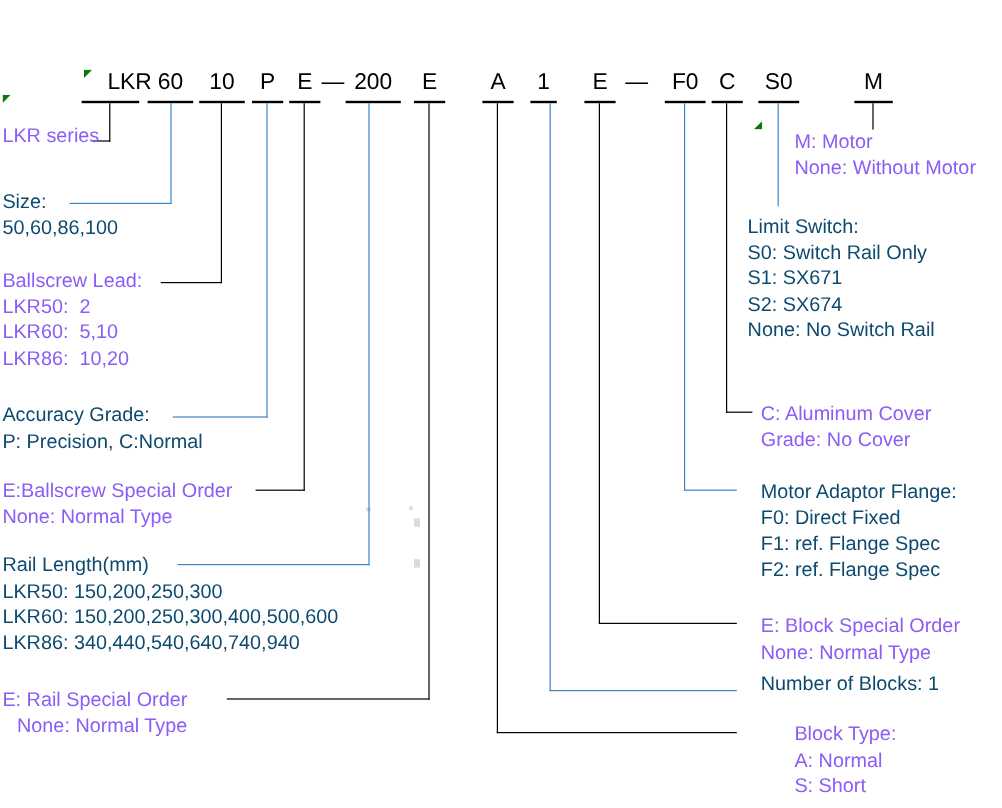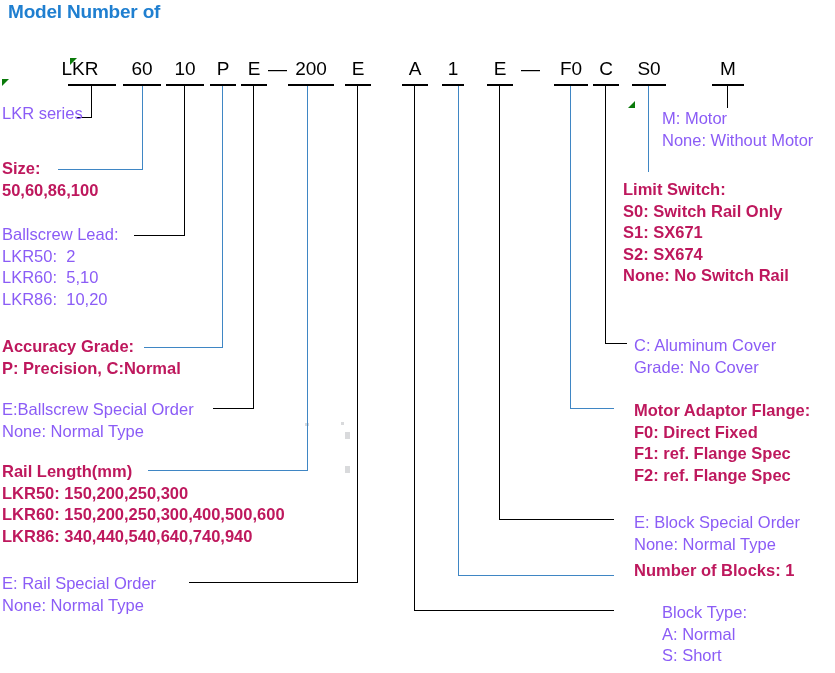--- a/index.html
+++ b/index.html
@@ -56,52 +56,51 @@
   .vline.blue { border-left-color: #3f86c4; }
   .hline.blue { border-top-color: #3f86c4; }
 
   
   .callout {
     font-size: 16.5px;
     line-height: 21.5px;
     white-space: pre;
     color: #8b5cf6;
   }
-  .callout.blue { color: #be185d; font-weight: bold; }
+  .callout.blue { color: #0c4a6e; }
 
   
   .handle {
     width: 7px;
     height: 7px;
     background: #0a7a0a;
     clip-path: polygon(0 0, 100% 0, 0 100%);
   }
   .handle.br { clip-path: polygon(100% 100%, 100% 0, 0 100%); }
 
   
   .artifact { background: #b9bcc0; opacity: .55; }
 </style>
 </head>
 <body>
 
 <div id="page">
 
-  <div class="abs" id="title">Model Number of</div>
 
   <div class="abs handle" style="left:2px; top:79px;"></div>
   <div class="abs handle" style="left:70px; top:58px;"></div>
   <div class="abs handle br" style="left:628px; top:101px;"></div>
 
   <div class="abs artifact" style="left:345px;top:432px;width:5px;height:7px;"></div>
   <div class="abs artifact" style="left:345px;top:466px;width:5px;height:7px;"></div>
   <div class="abs artifact" style="left:305px;top:423px;width:4px;height:3px;"></div>
   <div class="abs artifact" style="left:341px;top:422px;width:3px;height:3px;"></div>
 
   <div id="code-layer">
-      <div class="abs code-cell" style="left: 56px; width: 48px;">LKR</div>
+      <div class="abs code-cell" style="left: 84px; width: 48px;">LKR</div>
       <div class="abs code-rule" style="left: 68px; width: 48px;"></div>
       <div class="abs code-cell" style="left: 123px; width: 38px;">60</div>
       <div class="abs code-rule" style="left: 123px; width: 38px;"></div>
       <div class="abs code-cell" style="left: 166px; width: 38px;">10</div>
       <div class="abs code-rule" style="left: 166px; width: 38px;"></div>
       <div class="abs code-cell" style="left: 210px; width: 26px;">P</div>
       <div class="abs code-rule" style="left: 210px; width: 26px;"></div>
       <div class="abs code-cell" style="left: 241px; width: 26px;">E</div>
       <div class="abs code-rule" style="left: 241px; width: 26px;"></div>
       <div class="abs code-cell" style="left: 288px; width: 46px;">200</div>
@@ -175,21 +174,21 @@
 LKR60:  5,10
 LKR86:  10,20</div>
       <div class="abs callout blue" style="left: 2px; top: 336px;">Accuracy Grade:
 P: Precision, C:Normal</div>
       <div class="abs callout" style="left: 2px; top: 399px;">E:Ballscrew Special Order
 None: Normal Type</div>
       <div class="abs callout blue" style="left: 2px; top: 461px;">Rail Length(mm)
 LKR50: 150,200,250,300
 LKR60: 150,200,250,300,400,500,600
 LKR86: 340,440,540,640,740,940</div>
-      <div class="abs callout" style="left: 2px; top: 573px;">E: Rail Special Order
+      <div class="abs callout" style="left: 2px; top: 573px; text-align: right;">E: Rail Special Order
 None: Normal Type</div>
     </div>
   <div id="right-callout-layer">
       <div class="abs callout" style="left: 662px; top: 108px;">M: Motor
 None: Without Motor</div>
       <div class="abs callout blue" style="left: 623px; top: 179px;">Limit Switch:
 S0: Switch Rail Only
 S1: SX671
 S2: SX674
 None: No Switch Rail</div>

